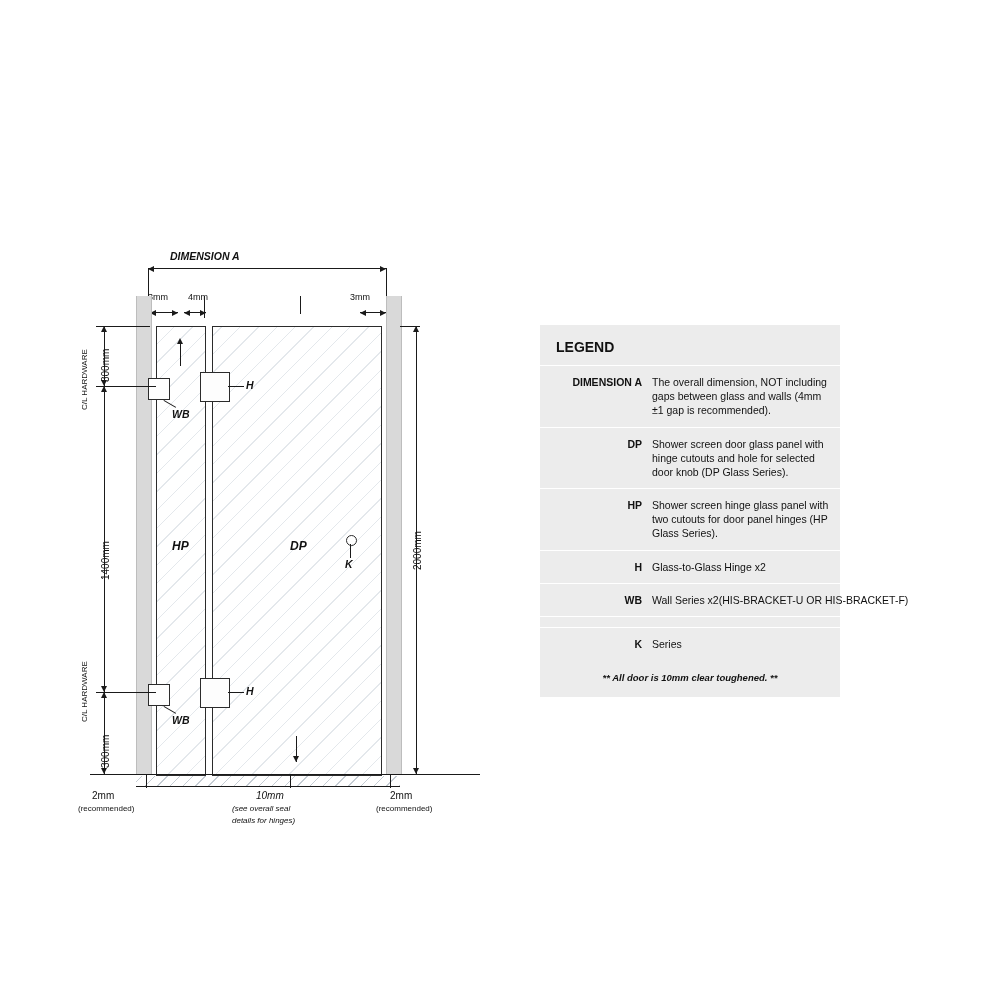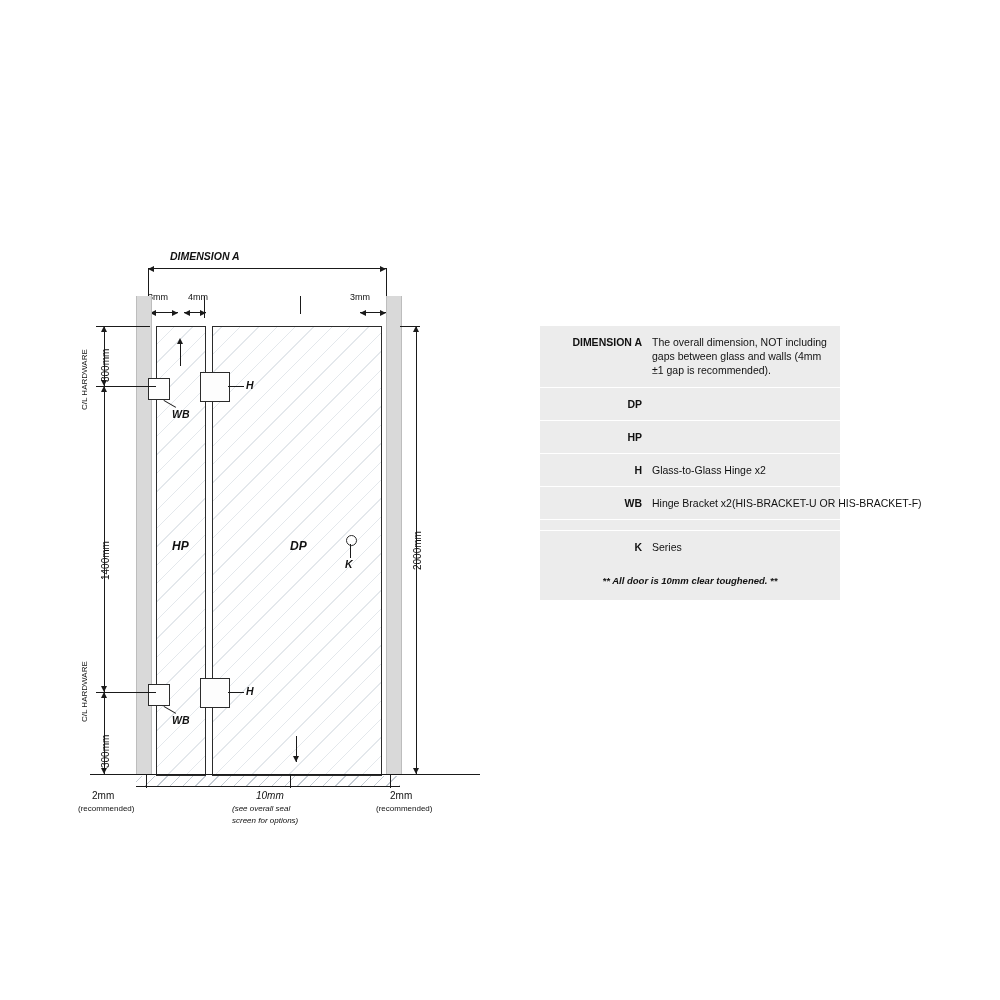--- a/index.html
+++ b/index.html
@@ -233,51 +233,54 @@
     <div class="floorhatch" style="left:76px; top:526px; width:264px; height:10px;"></div>
     <div class="line hline" style="left:76px; top:536px; width:264px;"></div>
 
     <div class="line vline" style="left:86px; top:524px; height:14px;"></div>
     <div class="lbl" style="left:32px; top:540px; font-size:10px;">2mm</div>
     <div class="lbl tiny" style="left:18px; top:554px;">(recommended)</div>
 
     <div class="line vline" style="left:230px; top:524px; height:14px;"></div>
     <div class="lbl" style="left:196px; top:540px; font-size:10px; font-style:italic;">10mm</div>
     <div class="lbl tiny" style="left:172px; top:554px; font-style:italic;">(see overall seal</div>
-    <div class="lbl tiny" style="left:172px; top:566px; font-style:italic;">screen for options)</div>
+    <div class="lbl tiny" style="left:172px; top:566px; font-style:italic;">details for hinges)</div>
 
     <div class="line vline" style="left:330px; top:524px; height:14px;"></div>
     <div class="lbl" style="left:330px; top:540px; font-size:10px;">2mm</div>
     <div class="lbl tiny" style="left:316px; top:554px;">(recommended)</div>
 
   </div>
 
   <div class="legend">
+    <div class="legend-title">LEGEND</div>
 
     <div class="legend-row">
       <div class="key">DIMENSION A</div>
       <div class="val">The overall dimension, NOT including gaps between glass and walls (4mm ±1 gap is recommended).</div>
     </div>
 
     <div class="legend-row">
       <div class="key">DP</div>
+      <div class="val">Shower screen door glass panel with hinge cutouts and hole for selected door knob (DP Glass Series).</div>
     </div>
 
     <div class="legend-row">
       <div class="key">HP</div>
+      <div class="val">Shower screen hinge glass panel with two cutouts for door panel hinges (HP Glass Series).</div>
     </div>
 
     <div class="legend-row">
       <div class="key">H</div>
       <div class="val">Glass-to-Glass Hinge x2</div>
     </div>
 
     <div class="legend-row wide">
       <div class="key">WB</div>
-      <div class="val">Hinge Bracket x2(HIS-BRACKET-U OR HIS-BRACKET-F)</div>
+      <div class="val">Wall Series x2(HIS-BRACKET-U OR HIS-BRACKET-F)</div>
     </div>
 
     <div class="legend-row spacer"></div>
 
     <div class="legend-row">
       <div class="key">K</div>
       <div class="val">Series</div>
     </div>
 
     <div class="legend-note">** All door is 10mm clear toughened. **</div>

